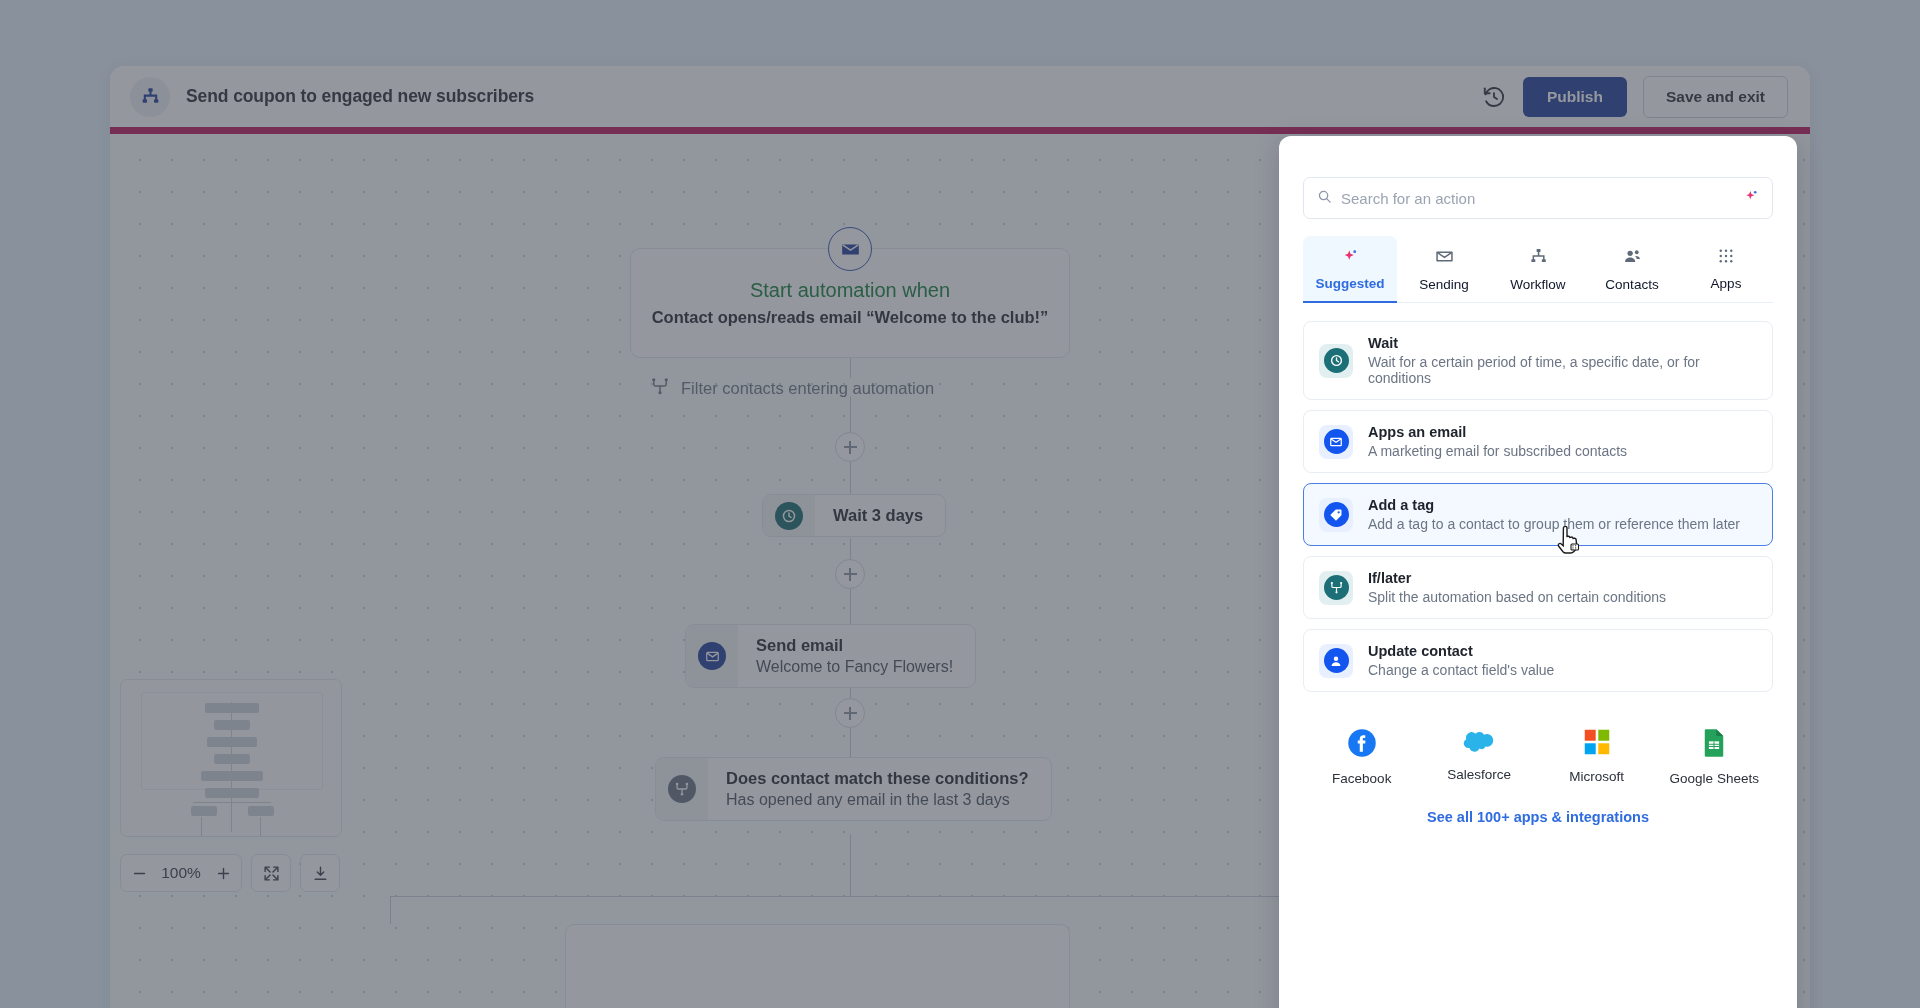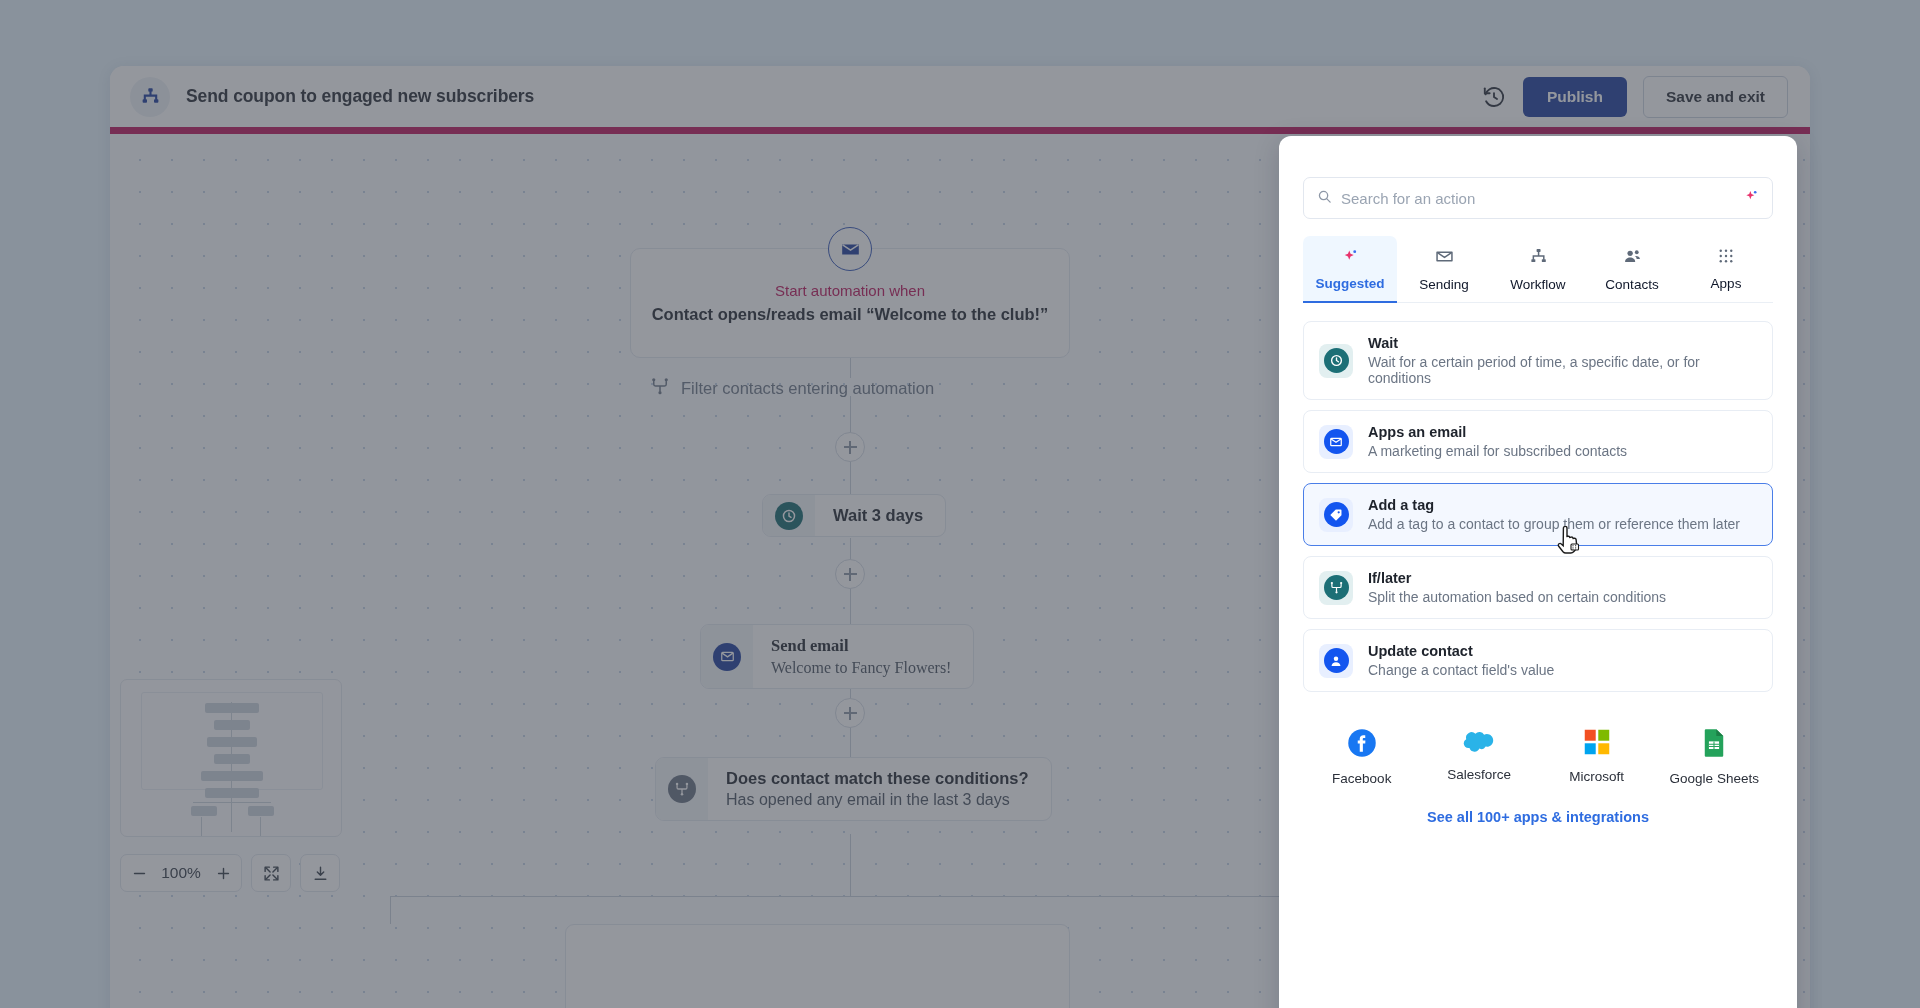--- a/index.html
+++ b/index.html
@@ -92,21 +92,21 @@
     justify-content: center; gap: 6px;
     cursor: pointer;
   }
   #start-badge {
     position: absolute; left: 50%; top: -22px; transform: translateX(-50%);
     width: 44px; height: 44px; border-radius: 50%;
     background: #fff; border: 1.6px solid #3457b8;
     display: flex; align-items: center; justify-content: center;
     z-index: 5;
   }
-  #start-sub { font-size: 15px; color: #be185d; text-align: center; }
+  #start-sub { font-size: 20px; color: #15803d; text-align: center; }
   #start-main { font-size: 16.5px; font-weight: bold; color: #262b34; }
 
   
   #filter-row {
     position: absolute; left: 540px; top: 242px;
     display: flex; align-items: center; gap: 11px;
     cursor: pointer;
   }
   #filter-label { font-size: 16.5px; color: #6f7a8a; }
 
@@ -131,21 +131,21 @@
 
   .ic-circle {
     width: 28px; height: 28px; border-radius: 50%;
     display: flex; align-items: center; justify-content: center;
   }
   .ic-teal  { background: #186a70; }
   .ic-blue  { background: #1f3f9e; }
   .ic-slate { background: #687383; }
 
   #wait-node  { left: 652px; top: 360px; }
-  #email-node { left: 590px; top: 490px; font-family: Liberation Serif, serif; }
+  #email-node { left: 575px; top: 490px; }
   #cond-node  { left: 545px; top: 623px; }
 
   #partial-node {
     position: absolute; left: 455px; top: 790px;
     width: 505px; height: 120px;
     background: #fff; border: 1px solid #e2e8f0;
     border-radius: 9px; z-index: 2;
   }
 
   

